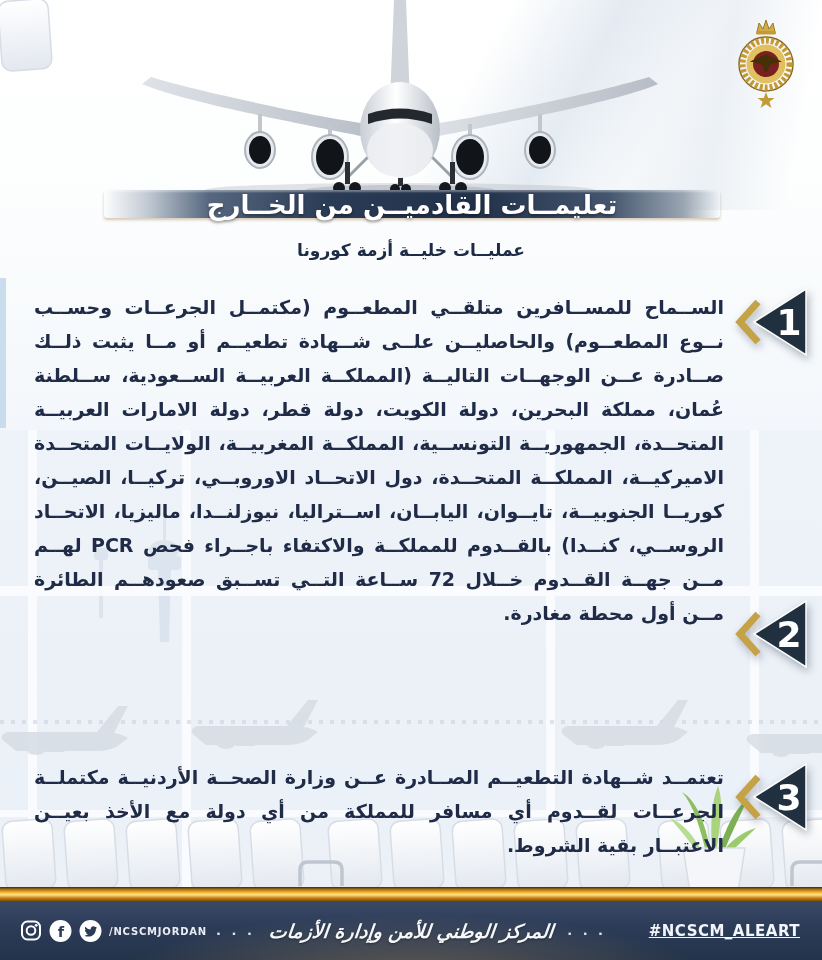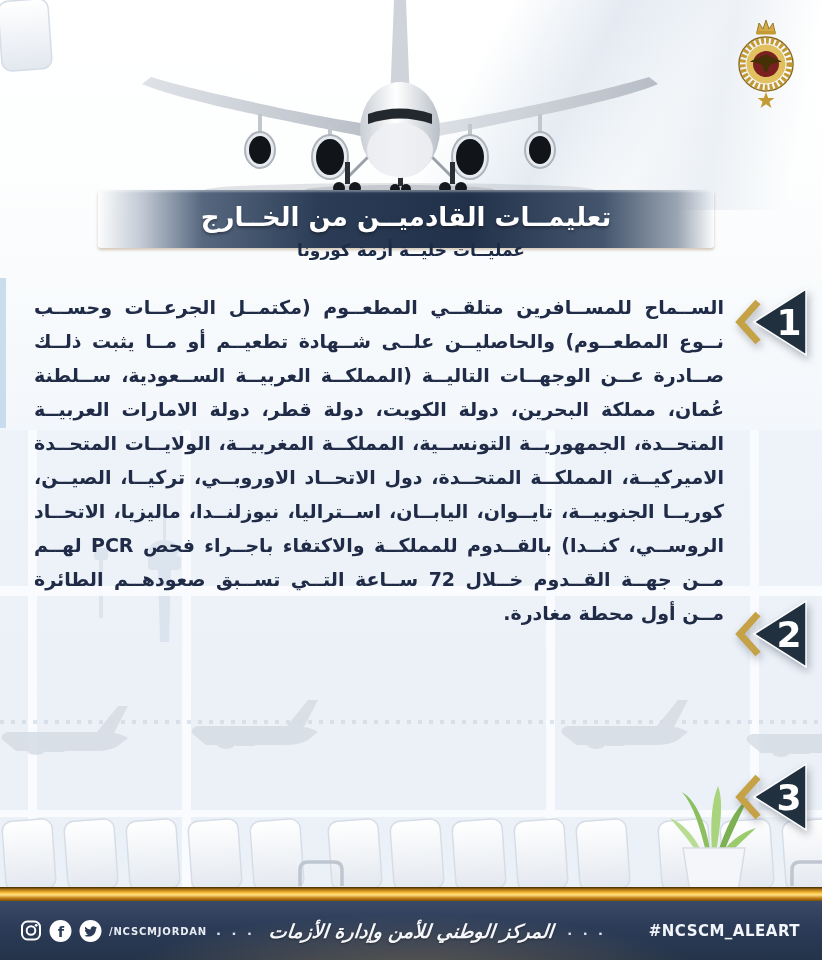--- a/index.html
+++ b/index.html
@@ -17,27 +17,27 @@
     background:
       linear-gradient(118deg, rgba(255,255,255,0) 55%, rgba(208,219,232,.55) 67%, rgba(255,255,255,0) 78%),
       linear-gradient(100deg, rgba(255,255,255,0) 70%, rgba(215,224,234,.45) 86%, rgba(255,255,255,0) 96%);
   }
   
   .plane-art { position:absolute; left:125px; top:0; width:550px; height:200px; z-index:1; }
   
   .emblem { position:absolute; top:16px; right:20px; width:72px; height:94px; z-index:2; }
   
   .title-band {
-    position:absolute; left:98px; top:190px; width:616px; height:58px; z-index:2;
+    position:absolute; left:104px; top:190px; width:616px; height:28px; z-index:2;
     background:linear-gradient(90deg,
       rgba(236,240,245,0) 0%, #c2cad4 7%, #56677f 17%, #2b3c56 36%,
       #22314a 60%, #44556e 82%, #9aa5b2 94%, rgba(238,241,245,0) 100%);
     border-radius:3px;
     box-shadow:inset 0 2px 2px rgba(255,255,255,.35), 0 2px 3px rgba(140,100,50,.35);
-    display:flex; align-items:center; justify-content:center;
+    display:flex; justify-content:center;
   }
   .title-band .title {
     color:#ffffff; font-size:26px; font-weight:bold; letter-spacing:.5px;
     direction:rtl; text-shadow:0 2px 3px rgba(0,0,0,.35); padding-bottom:4px;
   }
   .subtitle {
     position:absolute; left:0; top:240px; width:822px; z-index:2;
     text-align:center; direction:rtl;
     color:#1e2b47; font-size:17px; font-weight:bold;
   }
@@ -70,21 +70,21 @@
   .social svg { display:block; }
   .handle { color:#e9edf3; font-size:10px; font-weight:bold; letter-spacing:.8px; margin-left:0; }
   .brand { position:absolute; left:0; right:0; top:50%; transform:translateY(-50%);
            display:flex; align-items:center; justify-content:center; gap:14px; }
   .brand .dots { color:#dfe5ee; font-size:13px; font-weight:bold; letter-spacing:3px; }
   .brand .cal {
     color:#f5f7fa; font-size:19px; font-weight:bold; font-style:italic;
     direction:rtl; transform:skewX(-6deg); text-shadow:0 1px 2px rgba(0,0,0,.4);
   }
   .hashtag { position:absolute; right:22px; top:50%; transform:translateY(-50%);
-             color:#f2f5f9; font-size:15px; font-weight:bold; letter-spacing:.5px; }
+             color:#f2f5f9; font-size:15px; font-weight:bold; letter-spacing:.5px;text-decoration:underline; }
 </style>
 </head>
 <body>
 
 <div class="poster">
 
   <svg class="bg-scene" viewBox="0 0 822 960" aria-hidden="true">
     <defs>
       <linearGradient id="seatGrad" x1="0" y1="0" x2="0" y2="1">
         <stop offset="0" stop-color="#ffffff"></stop>
@@ -244,20 +244,21 @@
     </g>
     <polygon fill="#c49a35" points="36,76 38.2,82 44.5,82 39.4,85.8 41.4,92 36,88.2 30.6,92 32.6,85.8 27.5,82 33.8,82"></polygon>
   </svg>
 
   <div class="title-band">
     <span class="title">تعليمــات القادميــن من الخــارج</span>
   </div>
   <div class="subtitle">عمليــات خليــة  أزمة كورونا</div>
 
   <p class="point-text pt1">الســماح للمســافرين متلقــي المطعــوم (مكتمــل الجرعــات وحســب نــوع المطعــوم) والحاصليــن علــى شــهادة تطعيــم أو مــا يثبت ذلــك صــادرة عــن الوجهــات التاليــة (المملكــة العربيــة الســعودية، ســلطنة عُمان، مملكة البحرين، دولة الكويت، دولة قطر، دولة الامارات العربيــة المتحــدة، الجمهوريــة التونســية، المملكــة المغربيــة، الولايــات المتحــدة الاميركيــة، المملكــة المتحــدة، دول الاتحــاد الاوروبــي، تركيــا، الصيــن، كوريــا الجنوبيــة، تايــوان، اليابــان، اســتراليا، نيوزلنــدا، ماليزيا، الاتحــاد الروســي، كنــدا) بالقــدوم للمملكــة والاكتفاء باجــراء فحص PCR لهــم مــن جهــة القــدوم خــلال 72 ســاعة التــي تســبق صعودهــم الطائرة مــن أول محطة مغادرة.</p>
+  <p class="point-text pt3">تعتمــد شــهادة التطعيــم الصــادرة عــن وزارة الصحــة الأردنيــة مكتملــة الجرعــات لقــدوم أي مسافر للمملكة من أي دولة مع الأخذ بعيــن الاعتبــار بقية الشروط.</p>
 
   <svg class="marker mk1" viewBox="0 0 78 72">
     <polyline points="24,16 6,36 24,56" fill="none" stroke="#c5a245" stroke-width="7"></polyline>
     <polygon points="72,3 72,69 20,36" fill="#20303f" stroke="#ffffff" stroke-width="1.5"></polygon>
     <text x="55" y="49" text-anchor="middle" fill="#ffffff" font-size="36" font-weight="bold" font-family="DejaVu Sans, sans-serif">1</text>
   </svg>
   <svg class="marker mk2" viewBox="0 0 78 72">
     <polyline points="24,16 6,36 24,56" fill="none" stroke="#c5a245" stroke-width="7"></polyline>
     <polygon points="72,3 72,69 20,36" fill="#20303f" stroke="#ffffff" stroke-width="1.5"></polygon>
     <text x="55" y="49" text-anchor="middle" fill="#ffffff" font-size="36" font-weight="bold" font-family="DejaVu Sans, sans-serif">2</text>

